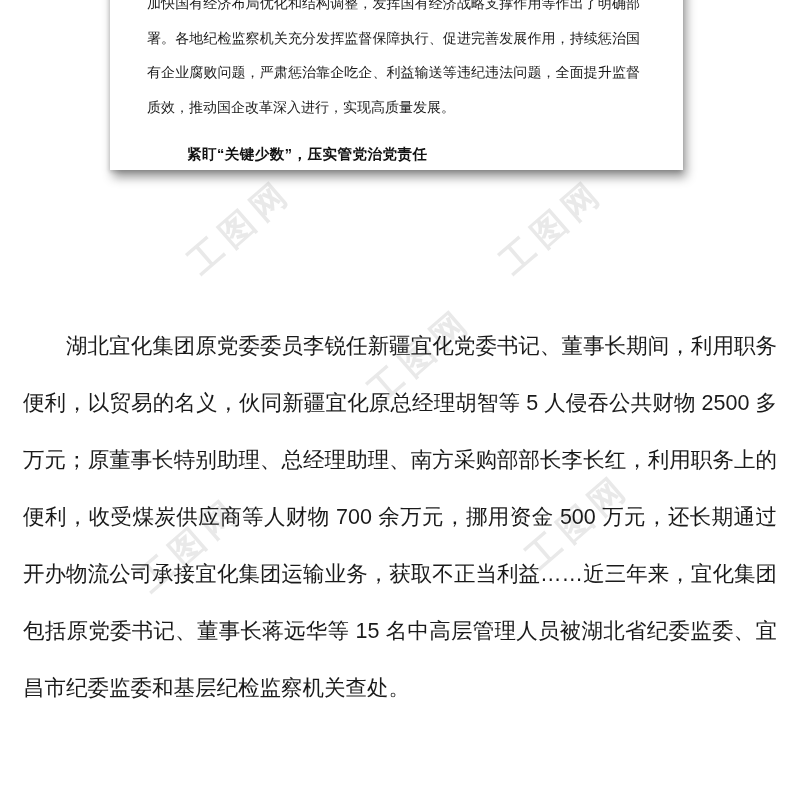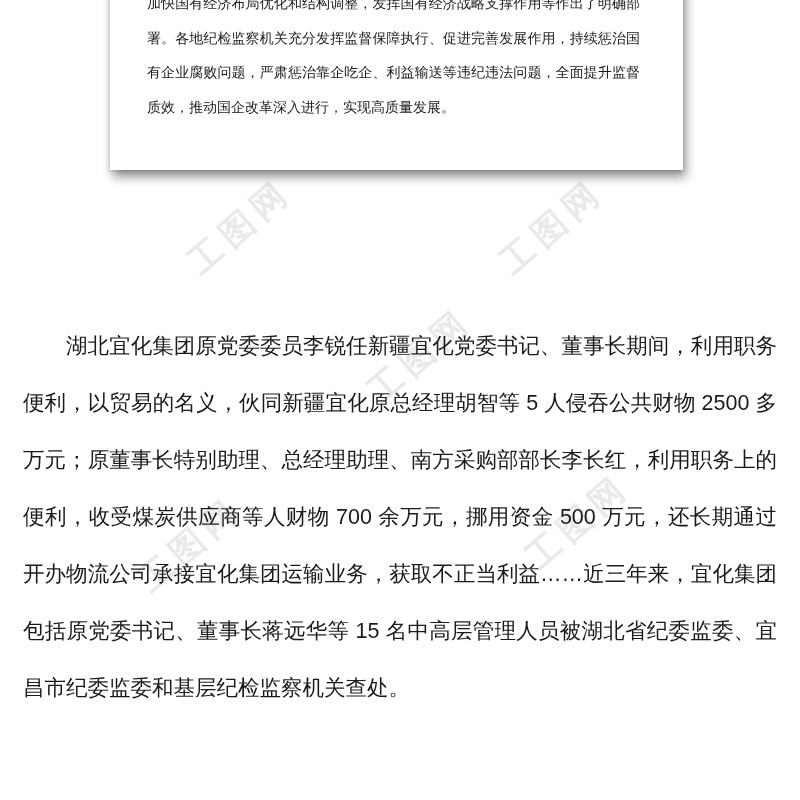--- a/index.html
+++ b/index.html
@@ -89,19 +89,20 @@
   <div class="wm-layer">
     <span class="wm w1">工图网</span>
     <span class="wm w2">工图网</span>
     <span class="wm w3">工图网</span>
     <span class="wm w4">工图网</span>
     <span class="wm w5">工图网</span>
   </div>
 
   <section class="page1">
     <p class="p1-body">加快国有经济布局优化和结构调整，发挥国有经济战略支撑作用等作出了明确部署。各地纪检监察机关充分发挥监督保障执行、促进完善发展作用，持续惩治国有企业腐败问题，严肃惩治靠企吃企、利益输送等违纪违法问题，全面提升监督质效，推动国企改革深入进行，实现高质量发展。</p>
+    <h3 class="p1-heading">紧盯“关键少数”，压实管党治党责任</h3>
   </section>
 
   <section class="page2">
     <p>湖北宜化集团原党委委员李锐任新疆宜化党委书记、董事长期间，利用职务便利，以贸易的名义，伙同新疆宜化原总经理胡智等 5 人侵吞公共财物 2500 多万元；原董事长特别助理、总经理助理、南方采购部部长李长红，利用职务上的便利，收受煤炭供应商等人财物 700 余万元，挪用资金 500 万元，还长期通过开办物流公司承接宜化集团运输业务，获取不正当利益……近三年来，宜化集团包括原党委书记、董事长蒋远华等 15 名中高层管理人员被湖北省纪委监委、宜昌市纪委监委和基层纪检监察机关查处。</p>
   </section>
 
 </div>
 
 </body></html>

